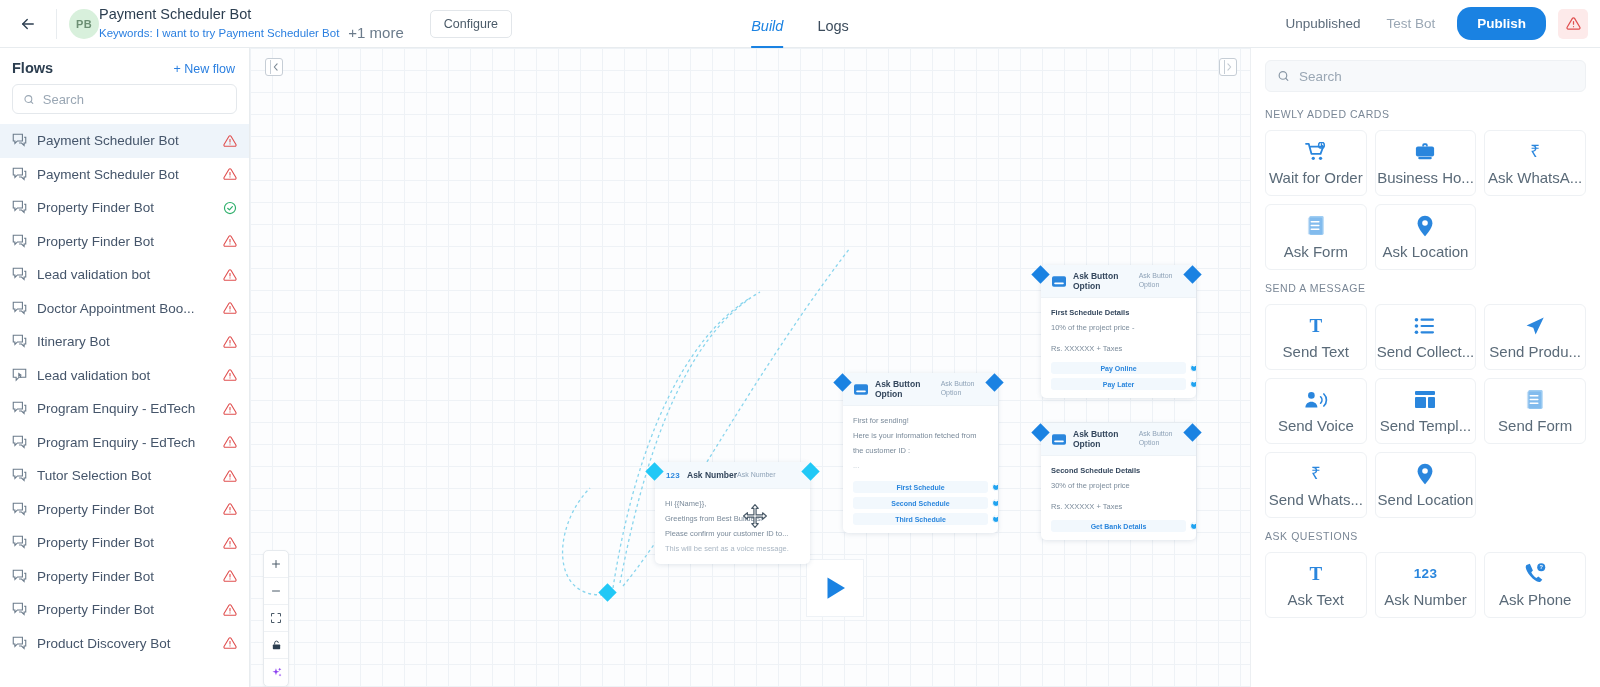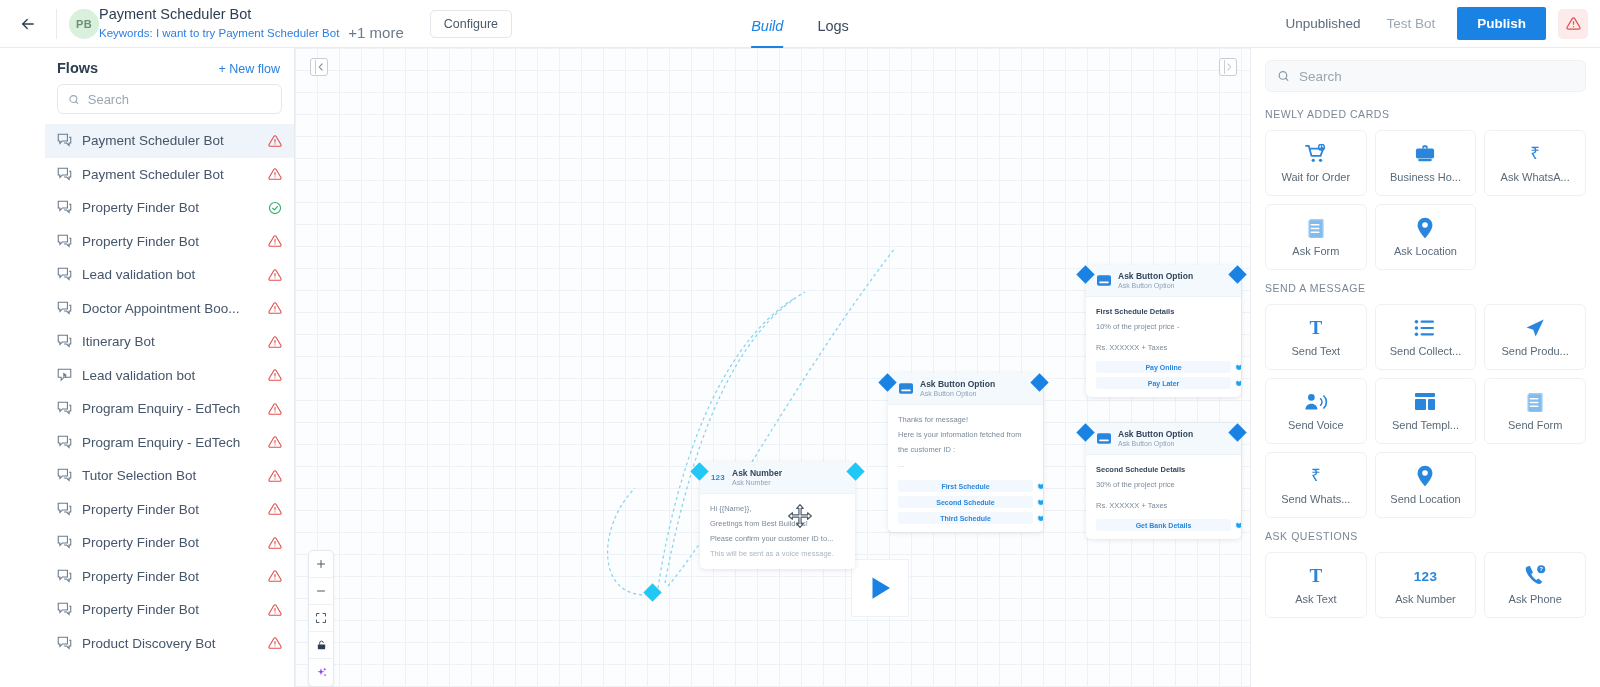--- a/index.html
+++ b/index.html
@@ -42,29 +42,29 @@
   .tab {
     font-size: 14.5px; color: #3c4c5c; padding-bottom: 12px; cursor: pointer;
     border-bottom: 2.5px solid transparent;
   }
   .tab.active { color: #1a82e2; border-bottom-color: #1a82e2; font-style: italic; }
   .hdr-right { margin-left: auto; display: flex; align-items: center; gap: 0; padding-right: 12px; }
   .unpublished { font-size: 13.5px; color: #5c6b7a; margin-right: 26px; cursor: pointer; }
   .test-bot { font-size: 13.5px; color: #9aa7b4; margin-right: 22px; cursor: pointer; }
   .publish-btn {
     background: #1a82e2; color: #fff; font-size: 13.5px; font-weight: bold;
-    border: none; border-radius: 2px; padding: 9px 20px; cursor: pointer;
+    border: none; border-radius: 14px; padding: 9px 20px; cursor: pointer;
   }
   .alert-box {
     width: 30px; height: 30px; background: #fdeaea; border-radius: 5px;
     display: flex; align-items: center; justify-content: center; margin-left: 12px; cursor: pointer;
   }
 
   
-  .body { flex: 1; display: flex; min-height: 0; position: relative; padding-left: 45px; }
+  .body { flex: 1; display: flex; min-height: 0; position: relative; }
 
   
   .sidebar {
     width: 250px; min-width: 250px; background: #fff; border-right: 1px solid #e8ecef;
     display: flex; flex-direction: column; position: relative; z-index: 30;
   }
   .flows-head { display: flex; align-items: baseline; padding: 12px 14px 8px 12px; }
   .flows-title { font-size: 14.5px; font-weight: bold; color: #2c3e50; }
   .new-flow { margin-left: auto; font-size: 12.5px; color: #2a7fe0; cursor: pointer; }
   .search-wrap { padding: 0 12px 6px 12px; }
@@ -132,21 +132,21 @@
   .node {
     position: absolute; background: #fff; border-radius: 5px;
     box-shadow: 0 1px 5px rgba(40,70,110,.13);
     z-index: 10; overflow: hidden;
   }
   .node-head {
     background: #f4f9fd; padding: 6px 8px 6px 10px; display: flex; align-items: center; gap: 6px;
     border-bottom: 1px solid #eef3f7;
   }
   .node-icon { width: 16px; height: 14px; display: flex; align-items: center; justify-content: center; flex: 0 0 auto; }
-  .node-titles { display: flex; flex-direction: column; }
+  .node-titles { display: flex; flex-direction: row; }
   .node-title { font-size: 8.5px; font-weight: bold; color: #33465c; line-height: 10px; }
   .node-sub { font-size: 7px; color: #8fa3b8; line-height: 9px; }
   .node-body { padding: 7px 10px 8px 10px; }
   .node-p { font-size: 7.5px; color: #7b8b9b; line-height: 15px; }
   .node-p.strong { color: #33465c; font-weight: bold; }
   .node-btn {
     margin-top: 4px; background: #f2f8fd; border-radius: 3px; height: 12px;
     display: flex; align-items: center; justify-content: center;
     font-size: 7px; font-weight: bold; color: #2a86dd; position: relative;
   }
@@ -177,21 +177,21 @@
   .sec-title {
     font-size: 10.5px; letter-spacing: .55px; color: #7a8796; margin: 3px 0 10px 0;
   }
   .card-grid { display: grid; grid-template-columns: repeat(3, 1fr); gap: 8px; margin-bottom: 12px; }
   .card {
     border: 1px solid #eef1f4; border-radius: 6px; height: 66px;
     display: flex; flex-direction: column; align-items: center; justify-content: center;
     gap: 6px; cursor: pointer; background: #fff;
   }
   .card-icon { height: 22px; display: flex; align-items: center; justify-content: center; color: #2a86dd; }
-  .card-label { font-size: 11px; color: #5a6a78; white-space: nowrap; }
+  .card-label { font-size: 15px; color: #5a6a78; white-space: nowrap; }
   .num-icon { font-size: 13.5px; font-weight: bold; color: #2a86dd; letter-spacing: .3px; }
   .t-icon { font-size: 19px; font-weight: bold; color: #2a86dd; font-family: "Liberation Serif", serif; line-height: 20px; }
   .rupee-icon { font-size: 17px; color: #2a86dd; line-height: 20px; }
 </style>
 </head>
 <body>
 
 <div class="app">
 
   <div class="header">
@@ -566,21 +566,21 @@
                 <rect x="0" y="0" width="16" height="12" rx="2" fill="#2a86dd"></rect>
                 <rect x="2.5" y="7" width="11" height="2" rx="1" fill="#fff"></rect>
               </svg>
           </span>
           <span class="node-titles">
             <span class="node-title">Ask Button Option</span>
             <span class="node-sub">Ask Button Option</span>
           </span>
         </div>
         <div class="node-body">
-          <div class="node-p">Thanks for message!</div>
+          <div class="node-p">First for sending!</div>
           <div class="node-p">Here is your information fetched from</div>
           <div class="node-p">the customer ID :</div>
           <div class="node-p" style="color:#b9c4cf">...</div>
           <div class="node-btn" style="margin-top:8px">
             <span>First Schedule</span>
             <span class="dot"></span>
           </div>
           <div class="node-btn">
             <span>Second Schedule</span>
             <span class="dot"></span>

